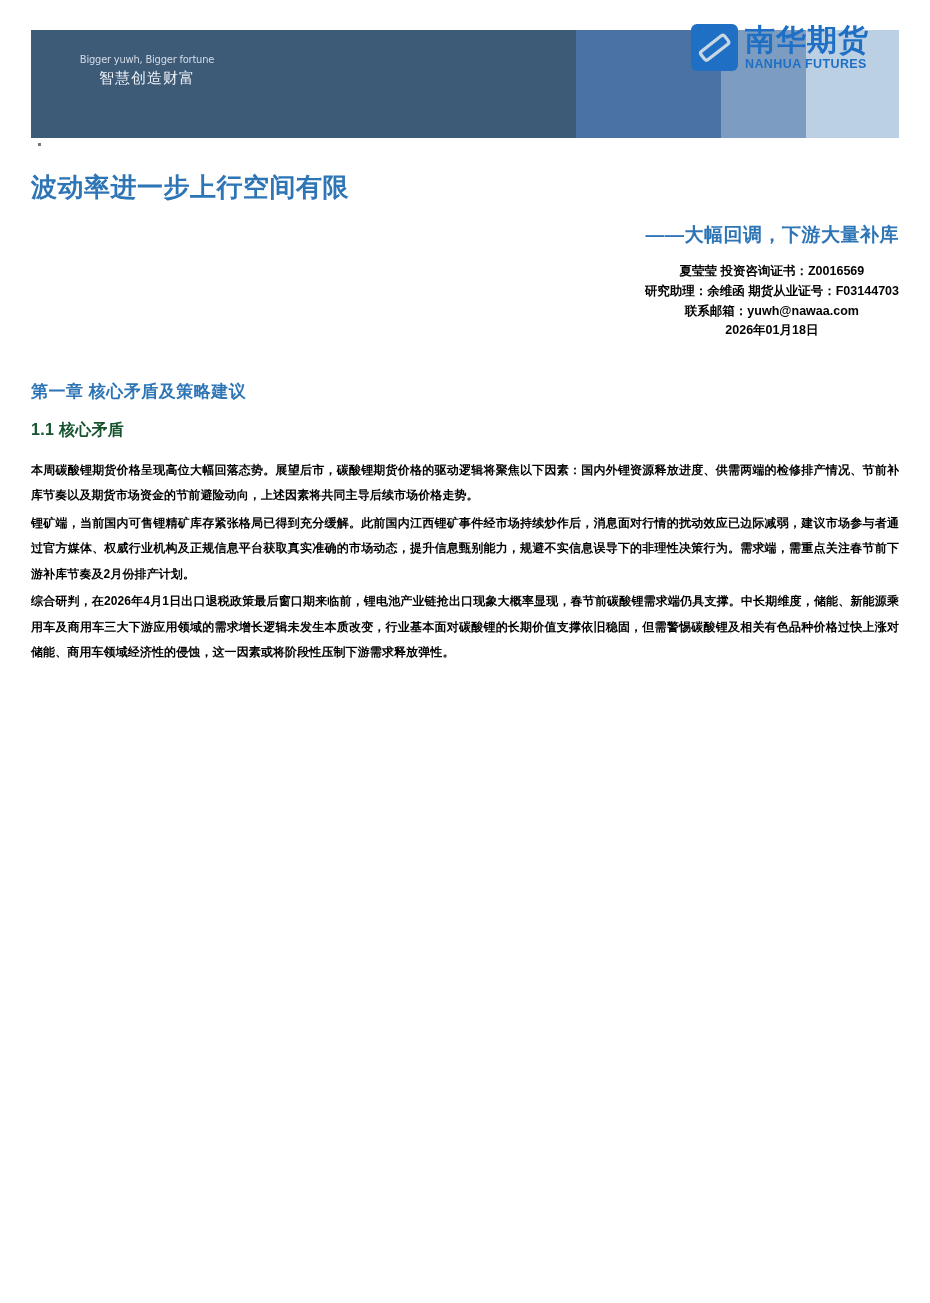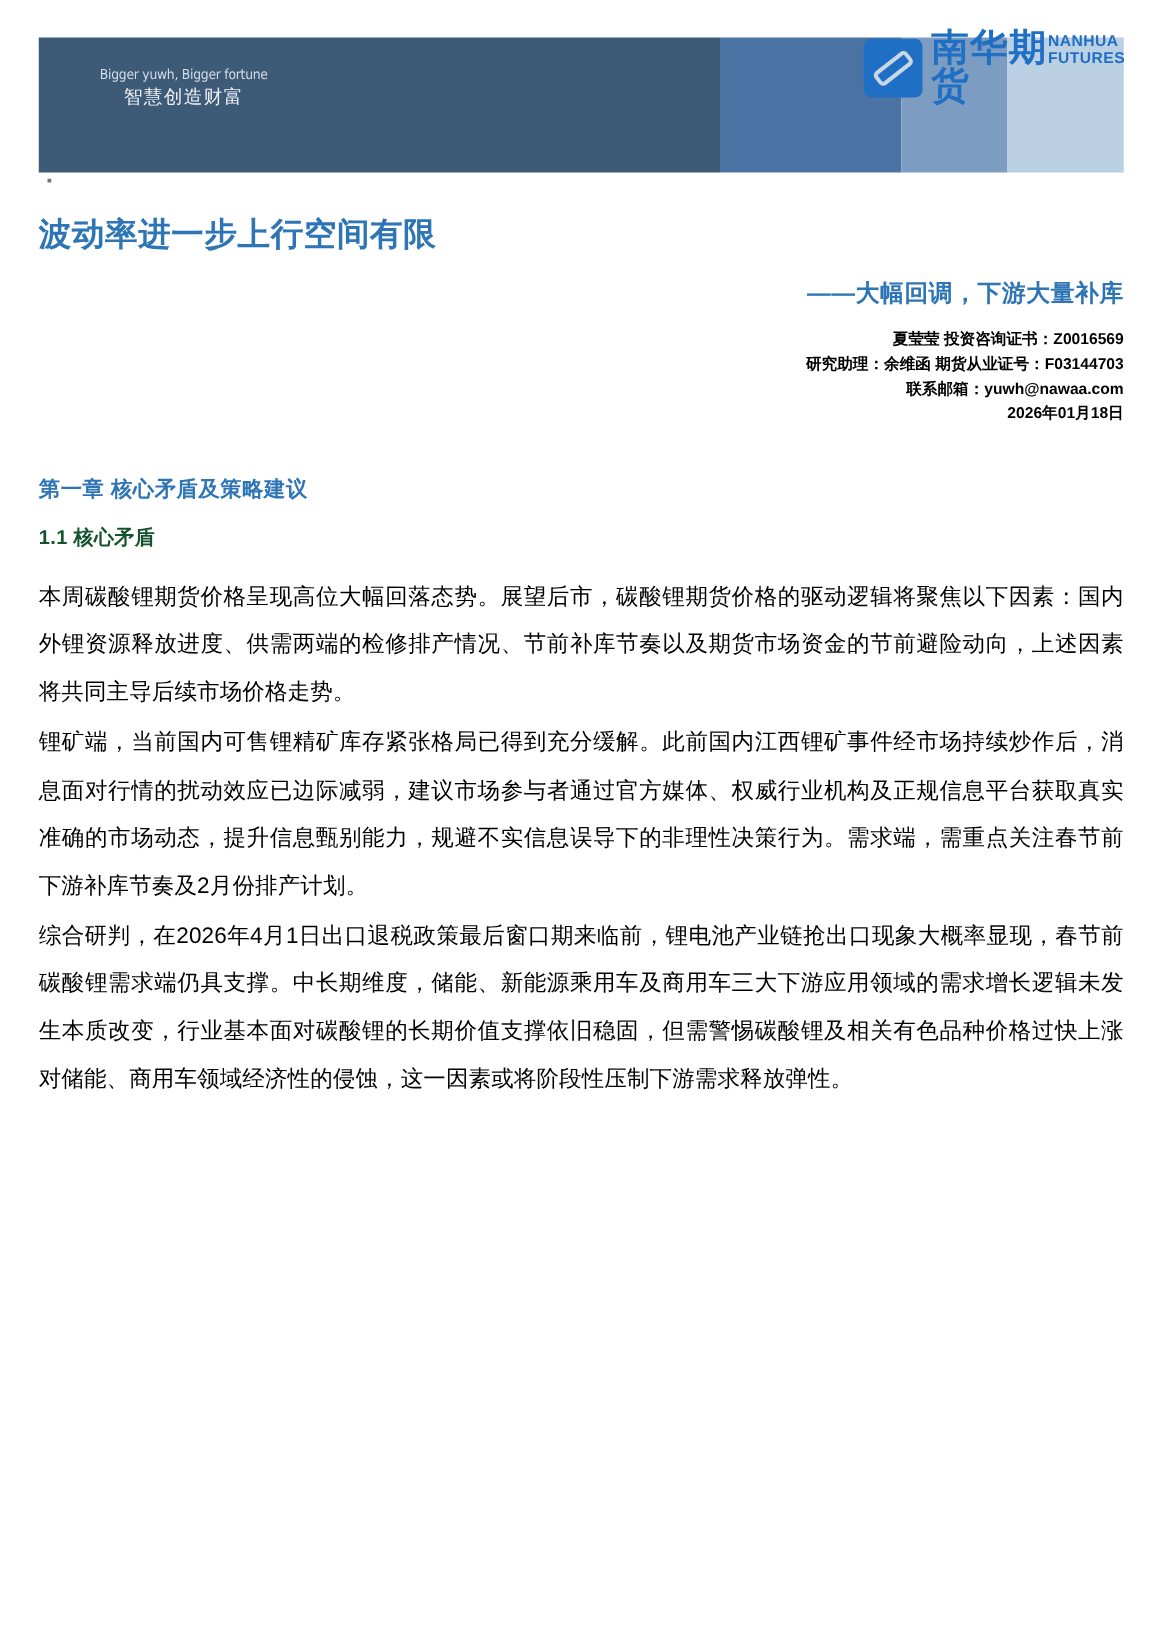--- a/index.html
+++ b/index.html
@@ -80,21 +80,21 @@
   .logo-mark {
     width: 47px;
     height: 47px;
     background: #1f6fc4;
     border-radius: 6px;
     position: relative;
     flex: 0 0 auto;
   }
   .logo-text {
     display: flex;
-    flex-direction: row;
+    flex-direction: column;
     line-height: 1;
   }
   .logo-cn {
     font-size: 30px;
     font-weight: bold;
     color: #1f6fc4;
     letter-spacing: 1px;
     line-height: 1;
   }
   .logo-en {
@@ -132,21 +132,21 @@
     font-size: 19px;
     font-weight: bold;
     color: #2e75b6;
     letter-spacing: 0.5px;
   }
 
   .meta {
     position: absolute;
     right: 31px;
     top: 262px;
-    text-align: right;
+    text-align: center;
     font-size: 12.5px;
     font-weight: bold;
     color: #000;
     line-height: 1.58;
   }
   .meta div { white-space: nowrap; }
 
   
   .h1 {
     position: absolute;
@@ -168,27 +168,28 @@
   }
 
   
   .body-wrap {
     position: absolute;
     left: 31px;
     top: 458px;
     width: 868px;
   }
   .para {
-    font-size: 18px;
+    font-size: 12px;
     line-height: 2.12;
     color: #000;
     text-align: justify;
     text-justify: inter-ideograph;
     margin: 0 0 2px 0;
     letter-spacing: 0.1px;
+    font-weight: bold;
   }
 </style>
 </head>
 <body>
 
 <div class="banner">
   <div class="banner-main"></div>
   <div class="banner-mid"></div>
   <div class="banner-mid2"></div>
   <div class="banner-light"></div>

